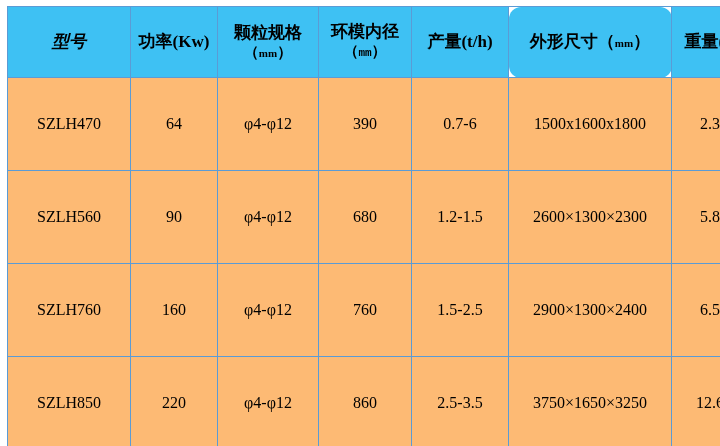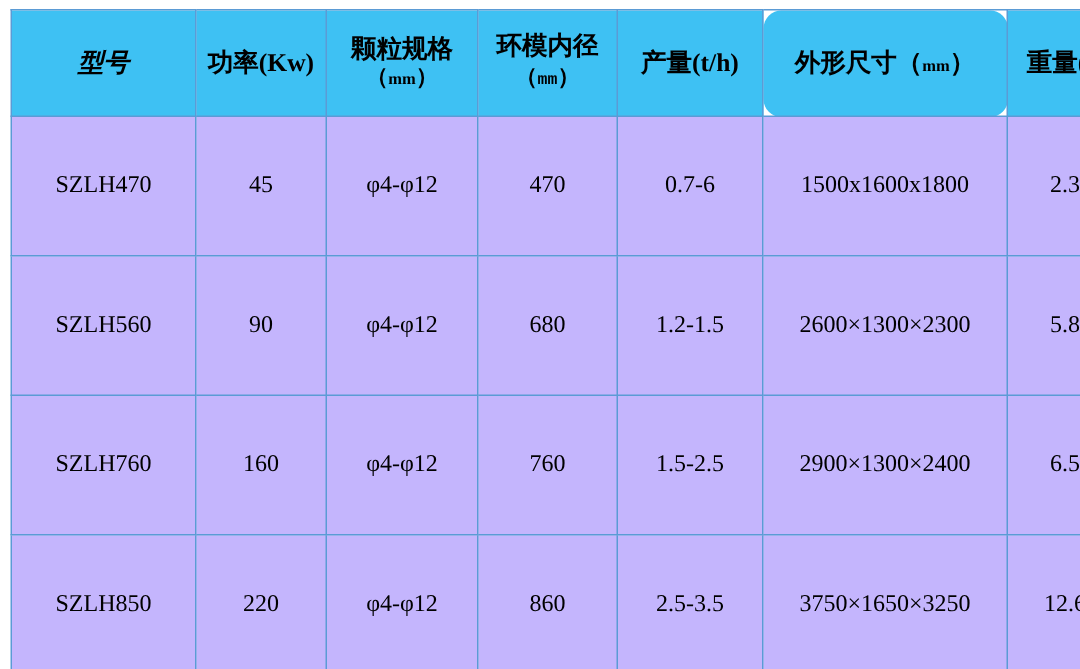--- a/index.html
+++ b/index.html
@@ -28,21 +28,21 @@
   }
   .spec-table thead th {
     background: #3ec1f3;
     height: 66px;
     font-weight: bold;
     font-size: 17px;
     line-height: 1.25;
     padding: 2px 2px;
   }
   .spec-table tbody td {
-    background: #c4b5fd;
+    background: #fdba74;
     height: 88px;
     font-size: 16px;
     font-weight: normal;
     padding: 2px 2px;
   }
   .unit {
     font-size: 11px;
     font-weight: bold;
   }
   .hdr-sub {
@@ -90,23 +90,23 @@
         <span>外形尺寸</span><span class="unit-paren">（</span><span class="unit">mm</span><span class="unit-paren">）</span>
       </th>
       <th class="col-weight">
         <span>重量</span><span>(t)</span>
       </th>
     </tr>
   </thead>
   <tbody>
     <tr>
       <td>SZLH470</td>
-      <td>45</td>
+      <td>64</td>
       <td>φ4-φ12</td>
-      <td>470</td>
+      <td>390</td>
       <td>0.7-6</td>
       <td>1500x1600x1800</td>
       <td>2.3</td>
     </tr>
     <tr>
       <td>SZLH560</td>
       <td>90</td>
       <td>φ4-φ12</td>
       <td>680</td>
       <td>1.2-1.5</td>

